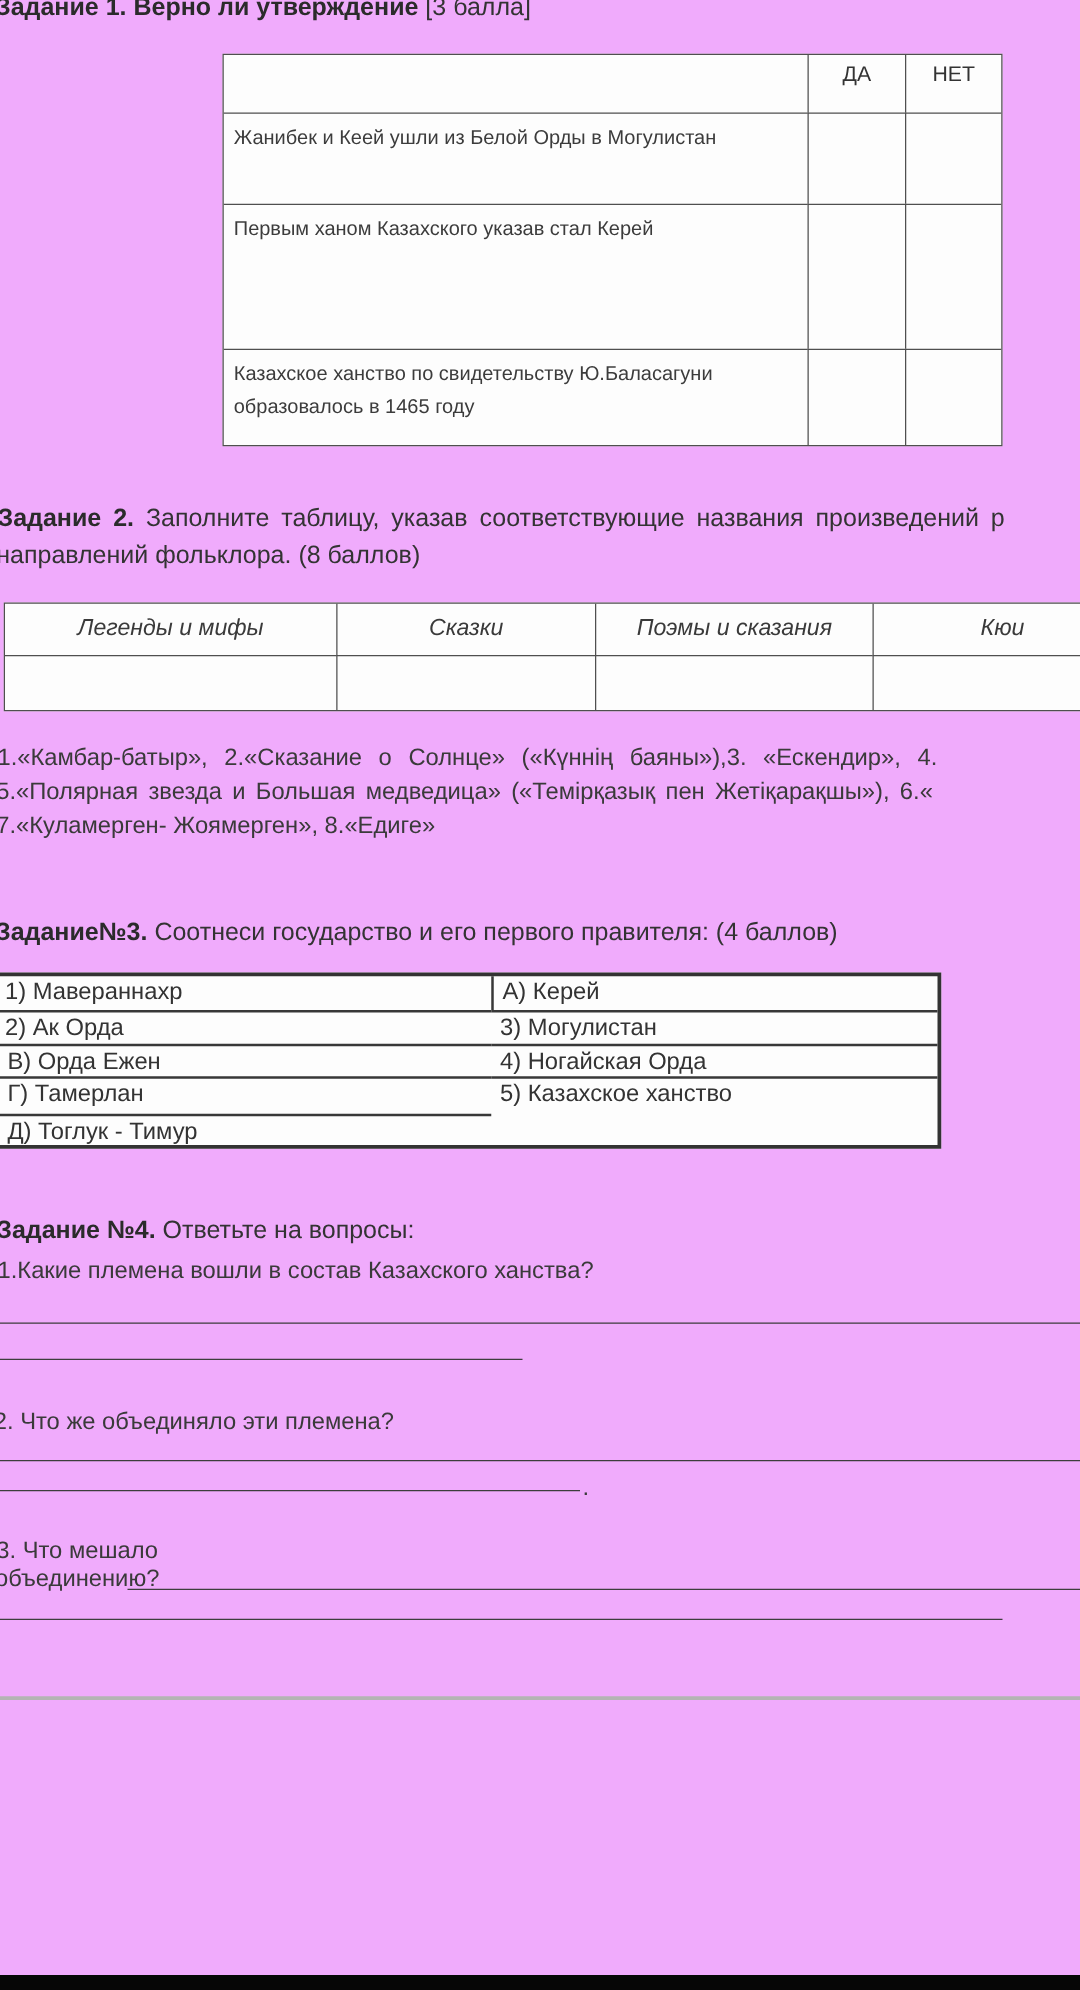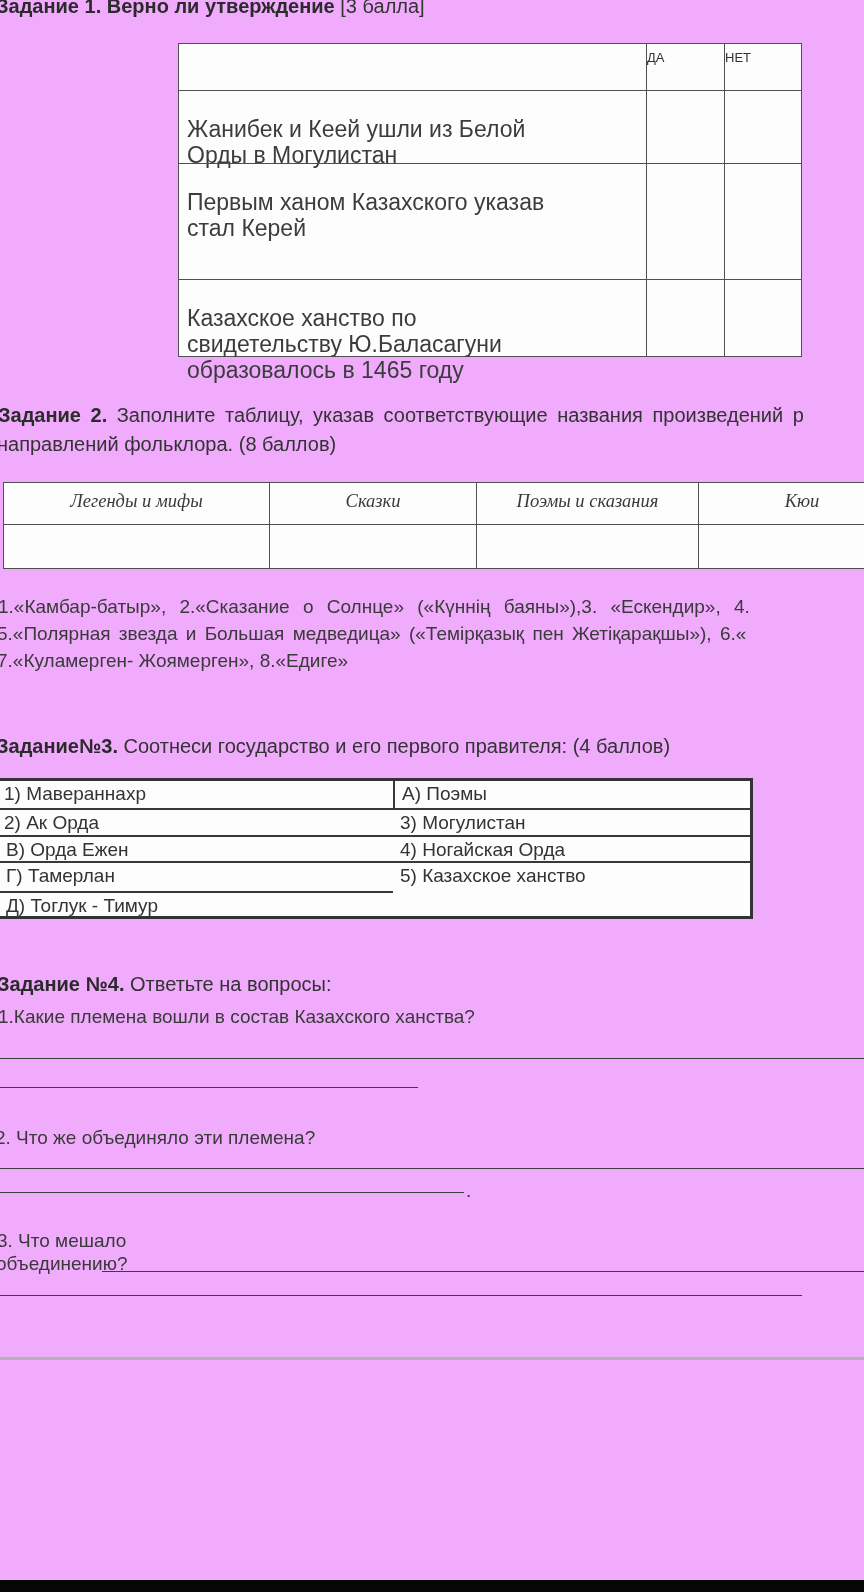--- a/index.html
+++ b/index.html
@@ -8,31 +8,31 @@
   .h{position:absolute;font-size:20px;white-space:nowrap;color:#333;}
   .h b{font-weight:bold;color:#2b2b2b;}
   .t{position:absolute;font-size:19px;white-space:nowrap;color:#3a3a3a;}
   
   .t1{position:absolute;left:178px;top:43px;display:grid;
       grid-template-columns:467px 78px 77px;grid-template-rows:46px 73px 116px 77px;
       border:1.5px solid #4f4f4f;background:#fdfdfd;}
   .t1 .cell{border-left:1.5px solid #4f4f4f;border-top:1.5px solid #4f4f4f;}
   .t1 .cell.c0{border-left:none;}
   .t1 .cell.r0{border-top:none;}
-  .t1 .hd{font-size:13px;padding-top:6px;color:#333;}
-  .t1 .stmt{font-size:23px;line-height:26px;padding:25px 6px 0 8px;white-space:normal;}
+  .t1 .hd{font-size:17px;text-align:center;padding-top:6px;color:#333;}
+  .t1 .stmt{font-size:16px;line-height:26px;padding:7px 6px 0 8px;white-space:normal;}
   .t1 .stmt .inner{max-width:390px;}
   
   .t2{position:absolute;left:3px;top:482px;display:grid;
       grid-template-columns:265px 207px 222px 207px;grid-template-rows:41px 44px;
       border:1.5px solid #4f4f4f;background:#fdfdfd;}
   .t2 .cell{border-left:1.5px solid #4f4f4f;border-top:1.5px solid #4f4f4f;}
   .t2 .cell.c0{border-left:none;}
   .t2 .cell.r0{border-top:none;}
-  .t2 .hd{font-size:18.5px;font-style:italic;text-align:center;padding-top:8px;color:#3a3a3a;font-family:Liberation Serif, serif;}
+  .t2 .hd{font-size:18.5px;font-style:italic;text-align:center;padding-top:8px;color:#3a3a3a;}
   
   .t3{position:absolute;left:-6px;top:778px;display:grid;
       grid-template-columns:396px 357px;
       grid-template-rows:27px 27px 26px 30px 25px;
       border:3px solid #333;background:#fdfdfd;}
   .t3 .cell{font-size:19px;padding:2px 0 0 7px;border-top:2px solid #383838;white-space:nowrap;overflow:hidden;color:#333;}
   .t3 .cell.r0{border-top:none;}
   .t3 .cell.c1{border-left:2px solid #383838;}
   
   .uline{position:absolute;height:0;border-top:1.7px solid #3d3d3d;}
@@ -88,21 +88,21 @@
   </div>
 
   <div class="t ws8" style="left:-2px;top:596px;">1.«Камбар-батыр», 2.«Сказание о Солнце» («Күннің баяны»),3. «Ескендир», 4.</div>
   <div class="t ws3" style="left:-3px;top:623px;">5.«Полярная звезда и Большая медведица» («Темірқазық пен Жетіқарақшы»), 6.«</div>
   <div class="t" style="left:-3px;top:650px;">7.«Куламерген- Жоямерген», 8.«Едиге»</div>
 
   <div class="h" style="left:-4px;top:735px;"><b>Задание№3.</b><span> Соотнеси государство и его первого правителя: (4 баллов)</span></div>
 
   <div class="t3">
     <div class="cell r0 c0">1) Мавераннахр</div>
-    <div class="cell r0 c1">А) Поэмы</div>
+    <div class="cell r0 c1">А) Керей</div>
     <div class="cell c0">2) Ак Орда</div>
     <div class="cell c0">3) Могулистан</div>
     <div class="cell c1">В) Орда Ежен</div>
     <div class="cell c0">4) Ногайская Орда</div>
     <div class="cell c1">Г) Тамерлан</div>
     <div class="cell c0">5) Казахское ханство</div>
     <div class="cell c1">Д) Тоглук - Тимур</div>
   </div>
 
   <div class="h" style="left:-3px;top:973px;"><b>Задание №4.</b><span> Ответьте на вопросы:</span></div>

